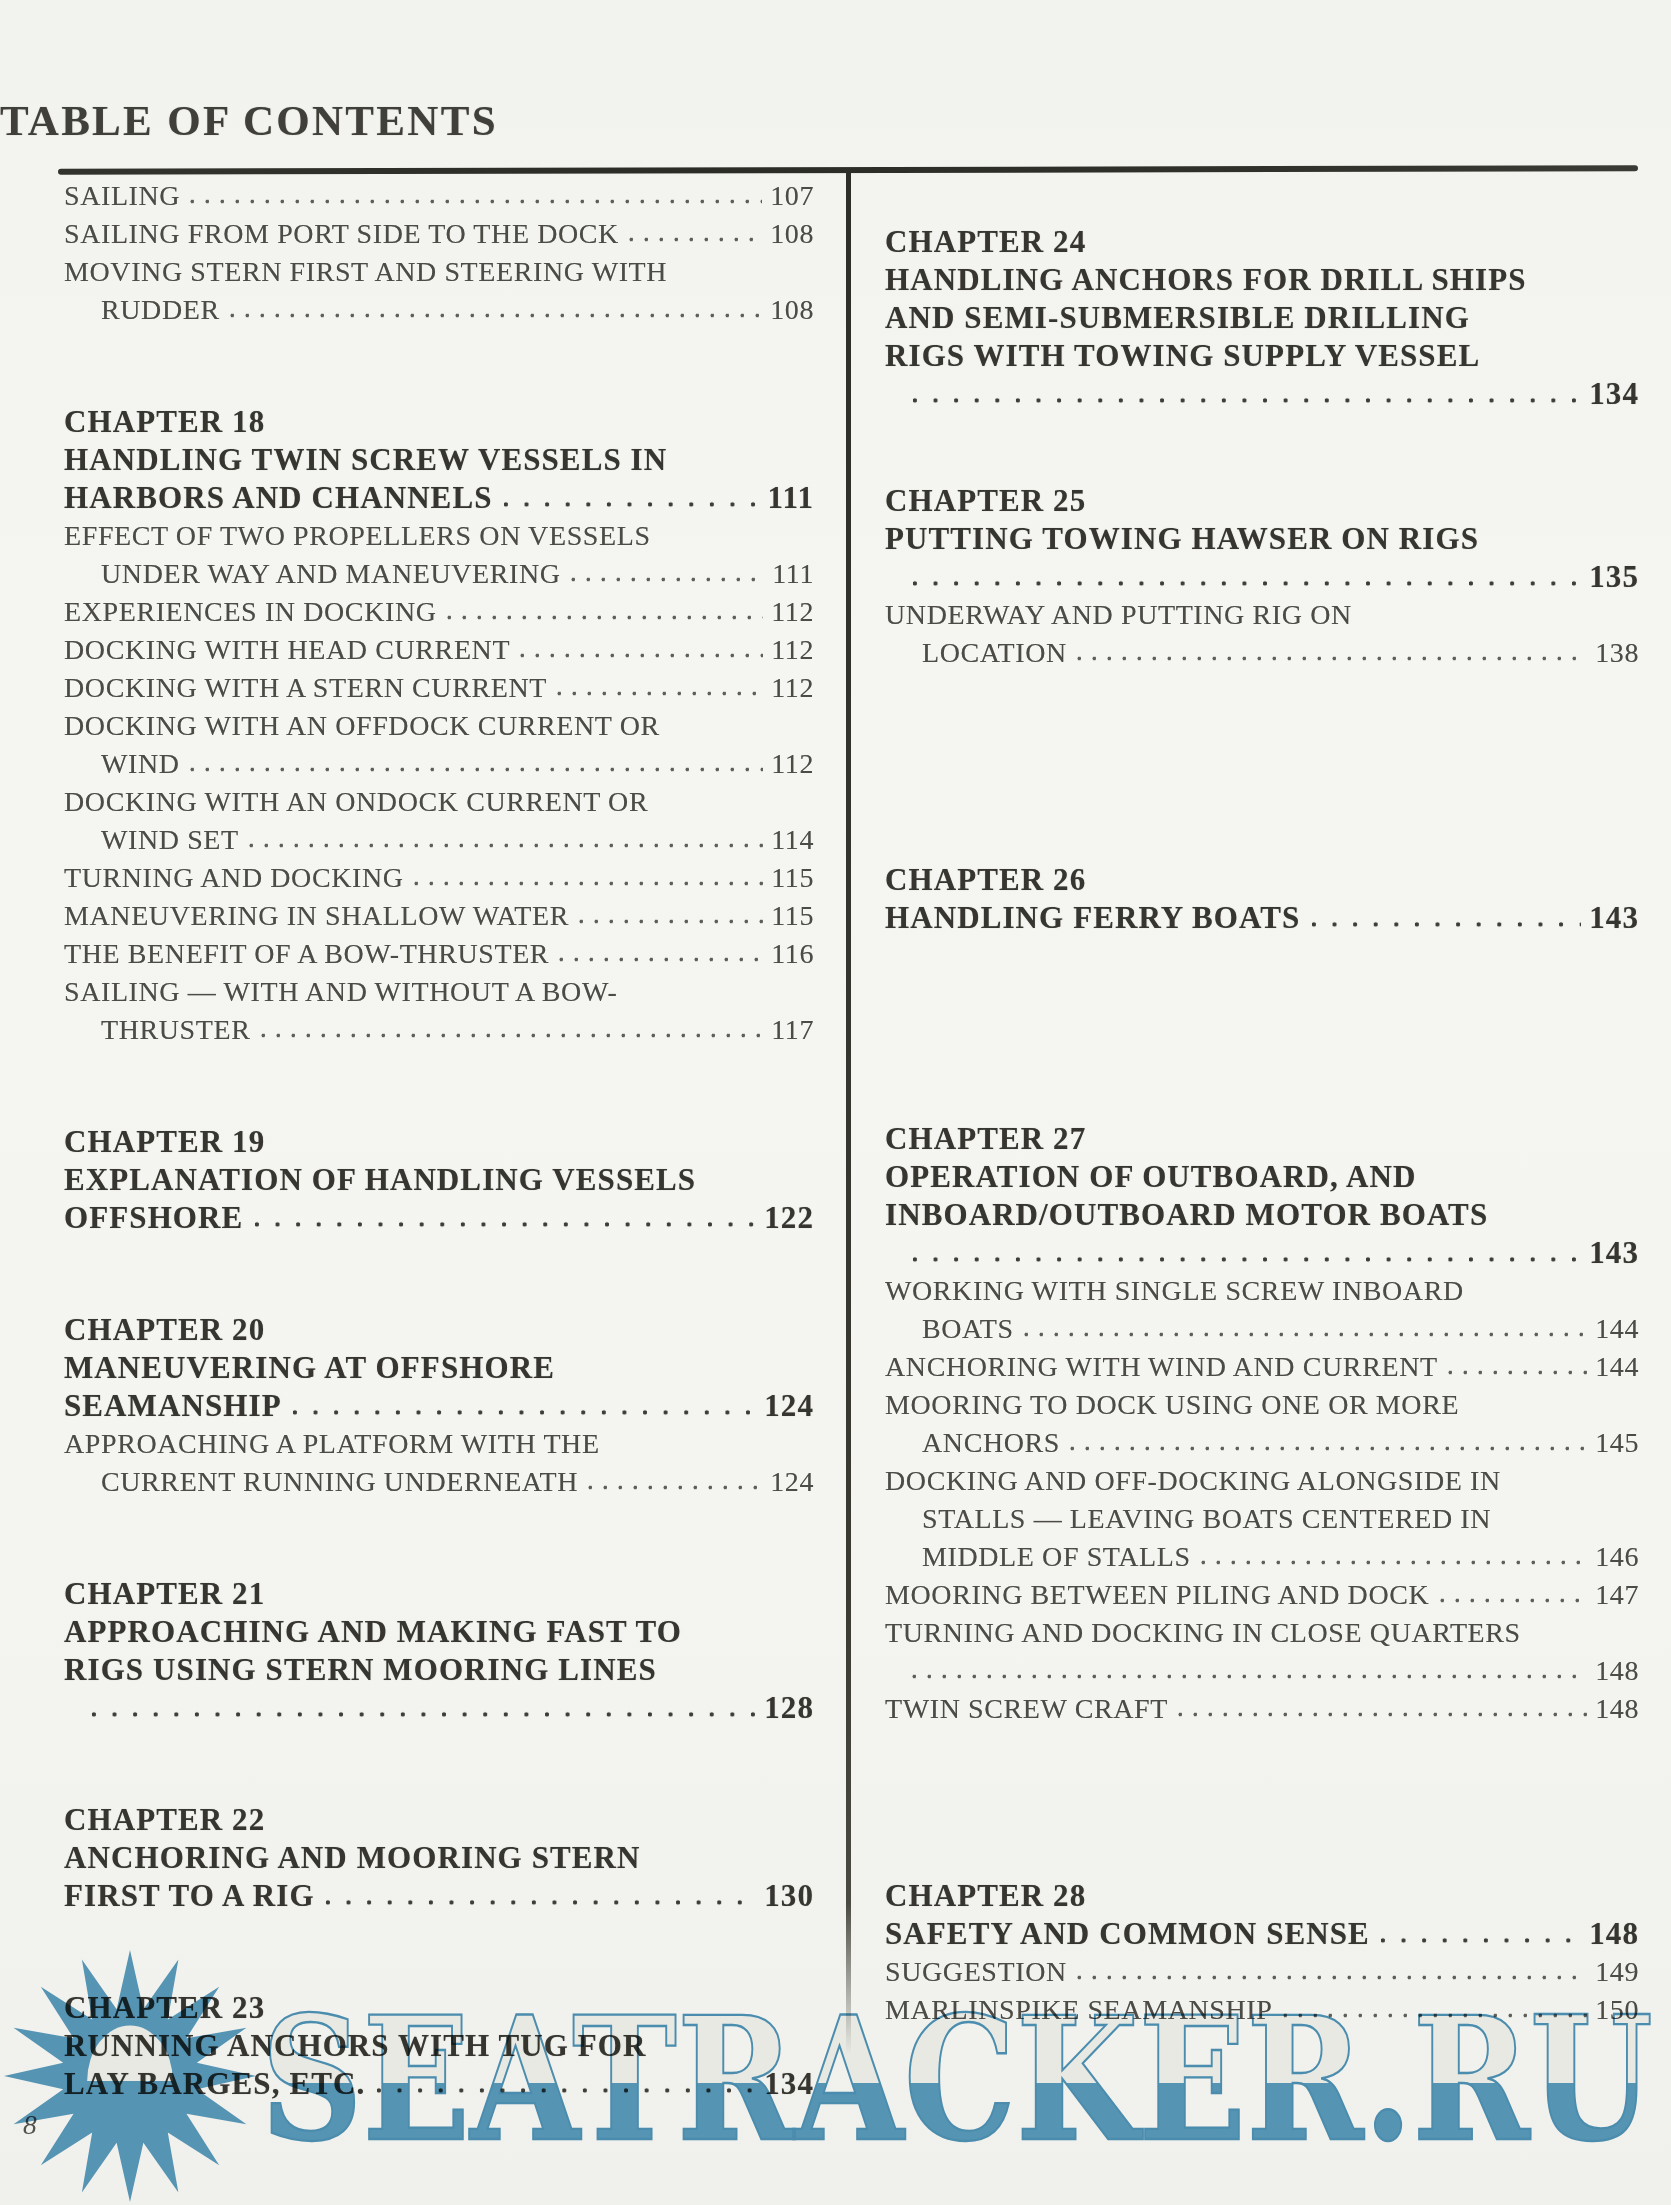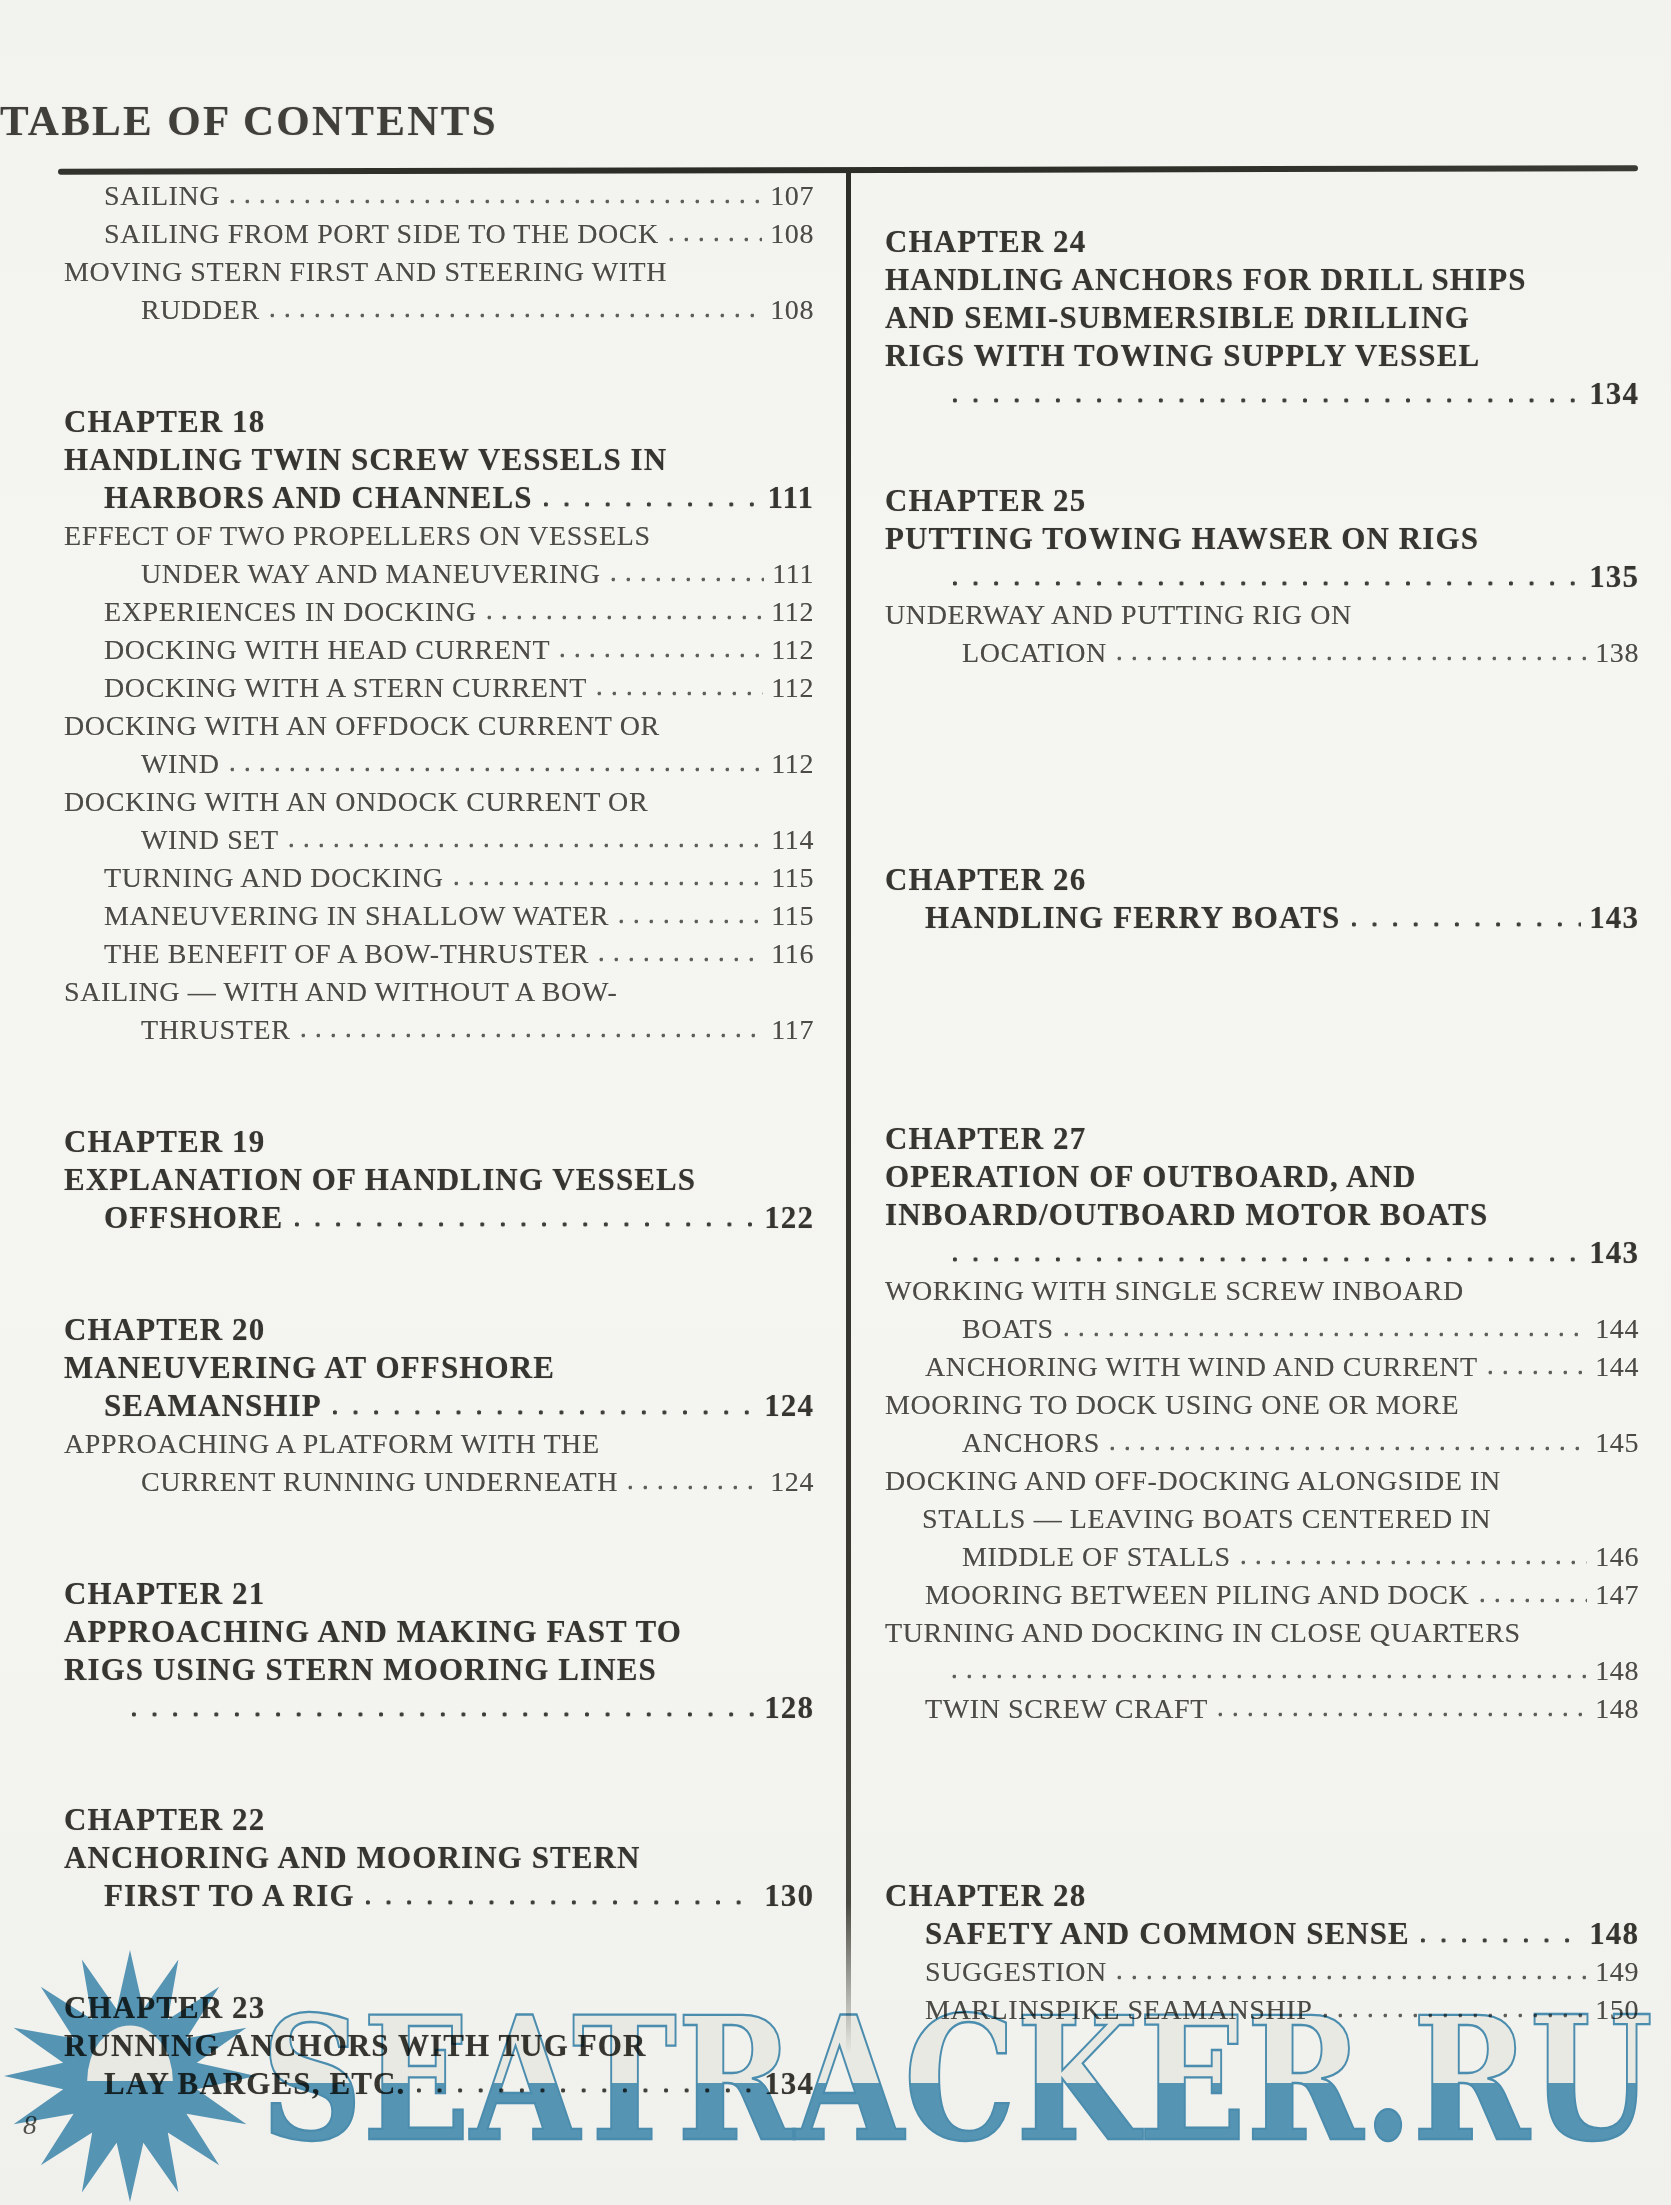--- a/index.html
+++ b/index.html
@@ -45,21 +45,21 @@
   .col-right .toc-section:nth-child(5){margin-top:149px;}
   .line{line-height:38px;min-height:38px;white-space:nowrap;}
   .entry{color:#4b4a45;}
   .entry.sub{font-size:28px;letter-spacing:0.6px;color:#4c4b46;text-shadow:0 0 0.6px rgba(76,75,70,.4);}
   .entry.chapter-head,.entry.chapter-title{
     font-size:31px;font-weight:bold;letter-spacing:1.1px;color:#36352f;
     text-shadow:0 0 0.9px rgba(54,53,47,.4);
     font-family:Liberation Serif, serif;
   }
   .cont{padding-left:37px;}
-  .row{display:flex;align-items:baseline;margin-left:40px;}
+  .row{display:flex;align-items:baseline;}
   .row .rowtext{flex:0 0 auto;}
   .row.dotsonly{padding-left:17px;}
   .pagenum{flex:0 0 auto;padding-left:5.7px;}
   .leader{
     flex:1 1 auto;min-width:34px;height:6.9px;margin:0 2.3px 0 10.3px;
     background-image:radial-gradient(circle at 2.3px 3.4px, rgba(78,77,72,.9) 1.6px, rgba(78,77,72,0) 2.1px);
     background-size:15px 6.9px;background-repeat:repeat-x;background-position:left bottom;
   }
   .chapter-title .leader, .dotsonly.bold-leader .leader{
     background-image:radial-gradient(circle at 2.9px 3.4px, rgba(52,51,45,.95) 1.9px, rgba(52,51,45,0) 2.4px);

